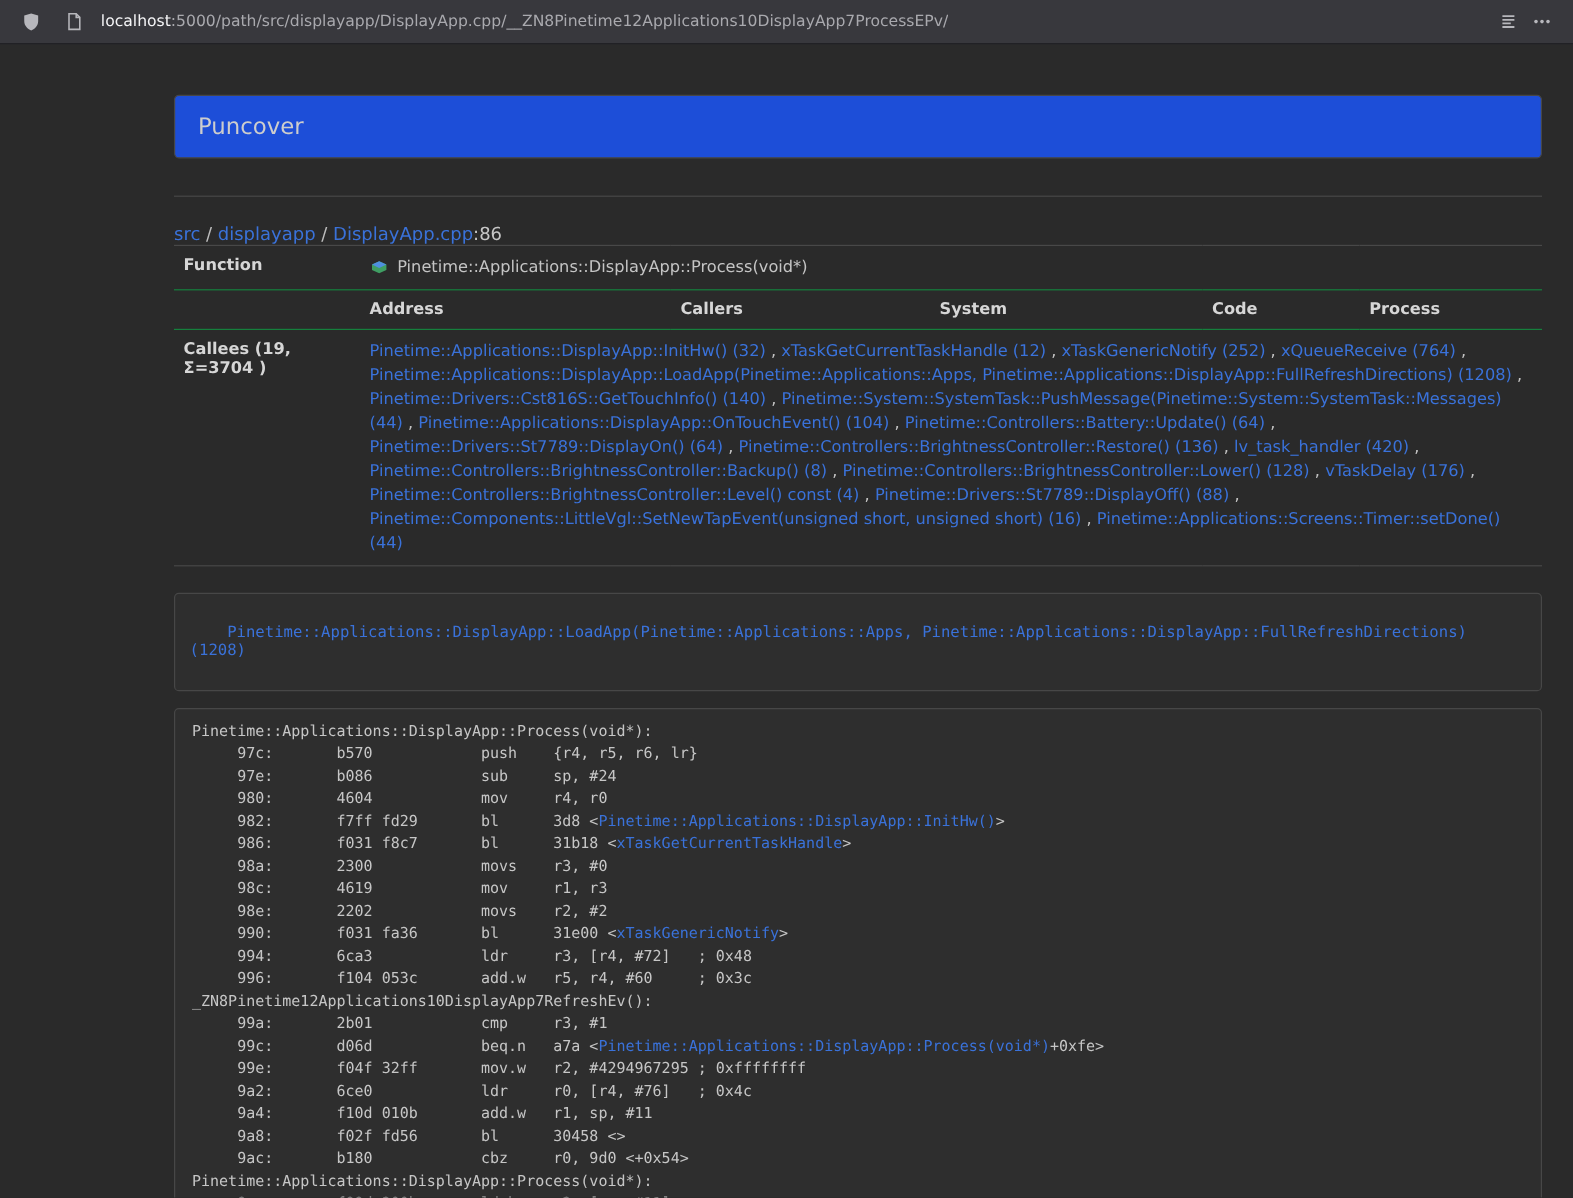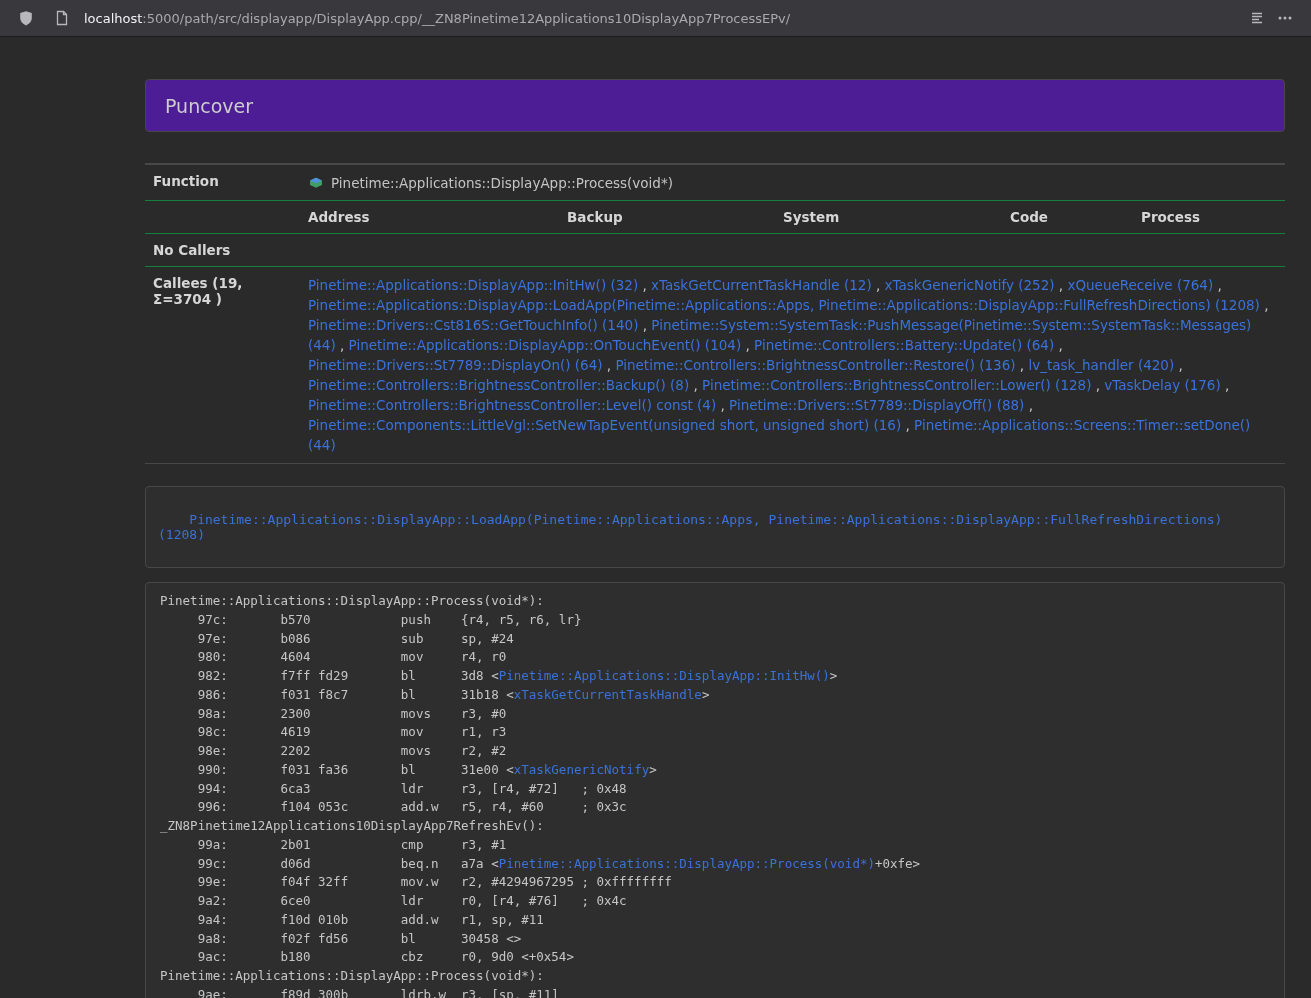--- a/index.html
+++ b/index.html
@@ -15,21 +15,21 @@
     display:flex; align-items:center; padding:0 12px;
   }
   .tb-icon{ display:inline-flex; align-items:center; justify-content:center;
     width:28px; height:28px; flex:0 0 auto; }
   .url-area{ flex:1; display:flex; align-items:center; gap:8px; margin-left:8px; min-width:0; }
   .url-text{ font-size:13px; color:#a9a9ae; white-space:nowrap; overflow:hidden; }
   .url-host{ color:#f4f4f6;margin-top:40px; }
   a{ color:var(--link,#3a72da); text-decoration:none; }
   
   .page{ width:1140px; margin:42px 0 0 145px; }
-  .navbar{ height:51px; border:1px solid #474747; border-radius:4px; background:#4c1d95;
+  .navbar{ height:51px; border:1px solid #474747; border-radius:4px; background:#1d4ed8;
     display:flex; align-items:center; padding:0 19px; }
   .brand{ font-size:19px; color:#cdcdcd; }
   hr.rule{ border:none; border-top:1px solid #484848; margin:31px 0 0 0; }
   .breadcrumb{ margin-top:22px; font-size:15px; color:#c6c6c6; }
   .crumb-sep{ color:#bdbdbd; }
   
   table.stats{ width:100%; border-collapse:collapse; font-size:13.5px;
     border-top:1px solid #484848; border-bottom:1px solid #484848; }
   .stats th, .stats td{ text-align:left; vertical-align:top; padding:8px; border-top:1px solid #15803d; }
   .stats tbody tr:first-child th, .stats tbody tr:first-child td{ border-top:none; }
@@ -82,20 +82,21 @@
 </div>
 
 <div class="page">
 
   <div class="navbar">
     <a href="#" class="brand" style="color:#cdcdcd;">Puncover</a>
   </div>
 
   <hr class="rule">
 
+  <div class="breadcrumb"><a href="#">src</a><span class="crumb-sep"> / </span><a href="#">displayapp</a><span class="crumb-sep"> / </span><a href="#">DisplayApp.cpp</a><span>:86</span></div>
 
   <table class="stats">
     <colgroup>
       <col style="width:155px">
         <col style="width:259px">
         <col style="width:216px">
       <col style="width:227px">
         <col style="width:131px">
         <col>
     </colgroup>
@@ -110,28 +111,24 @@
                   <path d="M2 7.5 8 4.7l6 2.8-6 2.8z" fill="#4f8fdf"></path>
                 </svg>
             </span>
             <span>Pinetime::Applications::DisplayApp::Process(void*)</span>
           </span>
         </td>
       </tr>
       <tr>
         <td></td>
         <th>Address</th>
-        <th>Backup</th>
+        <th>Callers</th>
         <th>System</th>
         <th>Code</th>
         <th>Process</th>
-      </tr>
-      <tr>
-        <th>No Callers</th>
-        <td colspan="5"></td>
       </tr>
       <tr>
         <th>Callees (19, Σ=3704 )</th>
         <td colspan="5">
           <div class="callees"><a href="#">Pinetime::Applications::DisplayApp::InitHw() (32)</a><span> , </span><a href="#">xTaskGetCurrentTaskHandle (12)</a><span> , </span><a href="#">xTaskGenericNotify (252)</a><span> , </span><a href="#">xQueueReceive (764)</a><span> , </span><a href="#">Pinetime::Applications::DisplayApp::LoadApp(Pinetime::Applications::Apps, Pinetime::Applications::DisplayApp::FullRefreshDirections) (1208)</a><span> , </span><a href="#">Pinetime::Drivers::Cst816S::GetTouchInfo() (140)</a><span> , </span><a href="#">Pinetime::System::SystemTask::PushMessage(Pinetime::System::SystemTask::Messages) (44)</a><span> , </span><a href="#">Pinetime::Applications::DisplayApp::OnTouchEvent() (104)</a><span> , </span><a href="#">Pinetime::Controllers::Battery::Update() (64)</a><span> , </span><a href="#">Pinetime::Drivers::St7789::DisplayOn() (64)</a><span> , </span><a href="#">Pinetime::Controllers::BrightnessController::Restore() (136)</a><span> , </span><a href="#">lv_task_handler (420)</a><span> , </span><a href="#">Pinetime::Controllers::BrightnessController::Backup() (8)</a><span> , </span><a href="#">Pinetime::Controllers::BrightnessController::Lower() (128)</a><span> , </span><a href="#">vTaskDelay (176)</a><span> , </span><a href="#">Pinetime::Controllers::BrightnessController::Level() const (4)</a><span> , </span><a href="#">Pinetime::Drivers::St7789::DisplayOff() (88)</a><span> , </span><a href="#">Pinetime::Components::LittleVgl::SetNewTapEvent(unsigned short, unsigned short) (16)</a><span> , </span><a href="#">Pinetime::Applications::Screens::Timer::setDone() (44)</a></div>
         </td>
       </tr>
     </tbody>
   </table>
 

